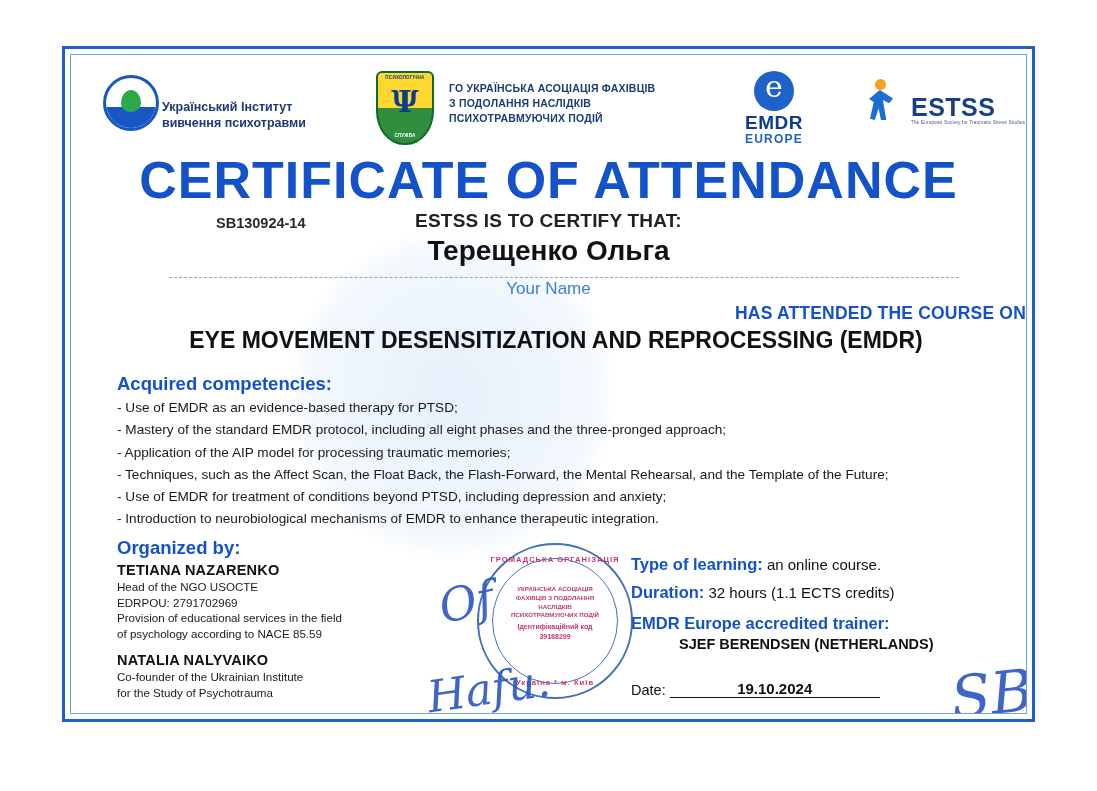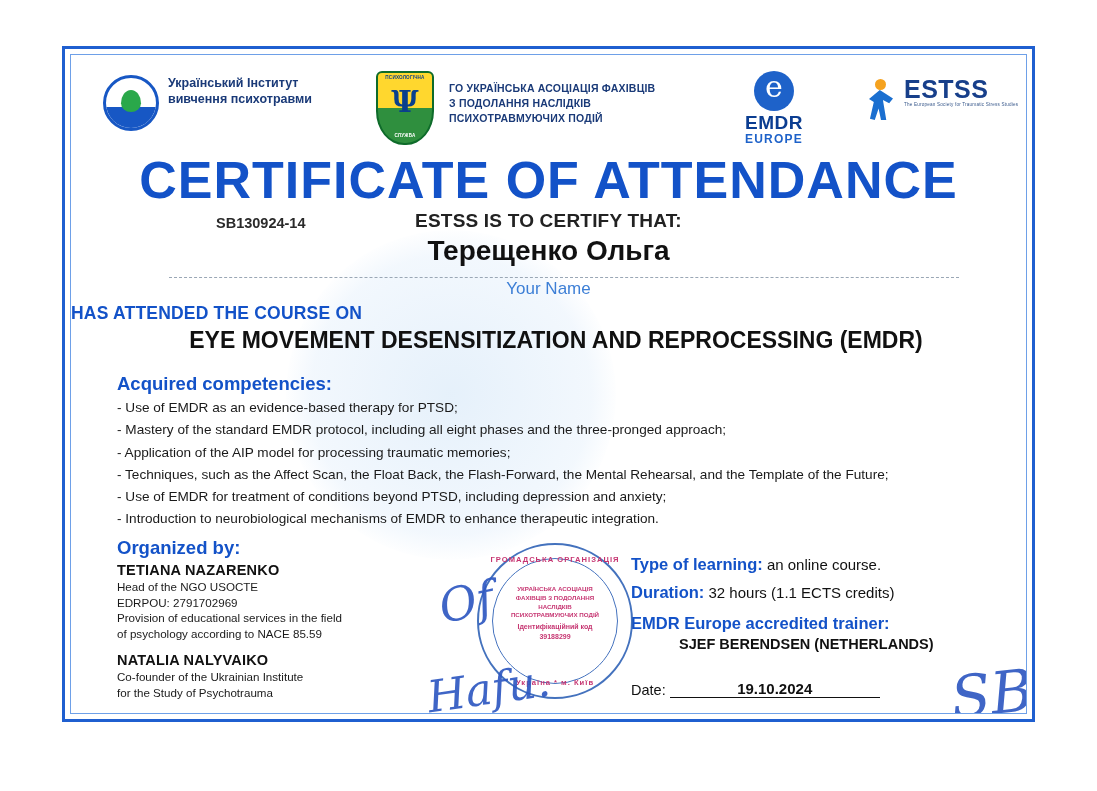--- a/index.html
+++ b/index.html
@@ -37,21 +37,21 @@
     pointer-events: none;
   }
   
   .logo-row {
     position: absolute;
     left: 0; top: 16px; width: 100%;
     height: 72px;
   }
   .logo-uivp {
     position: absolute; left: 32px; top: 4px;
-    display: flex; align-items: flex-start; gap: 9px;
+    display: flex; align-items: flex-end; gap: 3px;
   }
   .logo-uivp .mark {
     width: 56px; height: 56px; border-radius: 50%;
     background: #ffffff;
     border: 3px solid #1757c4;
     position: relative;
     overflow: hidden;
   }
   .logo-uivp .mark:before {
     content: "";
@@ -112,21 +112,21 @@
   .logo-emdr .globe:after {
     content: "e";
     position: absolute; left: 0; top: -2px; width: 100%;
     text-align: center; color: #fff; font-size: 30px;
     font-family: "DejaVu Serif", serif;
   }
   .logo-emdr .t1 { font-size: 19px; font-weight: bold; color: #0b3d91; letter-spacing: .5px; line-height: 1; }
   .logo-emdr .t2 { font-size: 12px; font-weight: bold; color: #1e62c9; letter-spacing: 1.2px; }
   .logo-estss {
     position: absolute; left: 790px; top: 6px;
-    display: flex; align-items: flex-start; gap: 1px;
+    display: flex; align-items: flex-end; gap: 8px;
   }
   .logo-estss .fig {
     width: 42px; height: 48px; position: relative;
   }
   .logo-estss .fig .head {
     position: absolute; left: 14px; top: 2px; width: 11px; height: 11px;
     border-radius: 50%; background: #f5a21f;
   }
   .logo-estss .fig .body {
     position: absolute; left: 8px; top: 13px; width: 24px; height: 30px;
@@ -160,21 +160,21 @@
   .dashline {
     position: absolute; left: 98px; top: 222px; width: 790px;
     border-top: 1px dashed #9aa7b5;
   }
   .yourname {
     position: absolute; left: 0; top: 224px; width: 100%;
     text-align: center; font-size: 17px; color: #3d7fd6;
   }
   .attended {
     position: absolute; left: 0; top: 248px; width: 100%;
-    text-align: left; font-size: 17.5px; font-weight: bold; color: #1352c8;
+    text-align: right; font-size: 17.5px; font-weight: bold; color: #1352c8;
     letter-spacing: .2px;
   }
   .course {
     position: absolute; left: 40px; top: 272px; width: 890px;
     text-align: center; font-size: 23px; font-weight: bold; color: #111;
     line-height: 1.18;
   }
 
   
   .sec-head {

